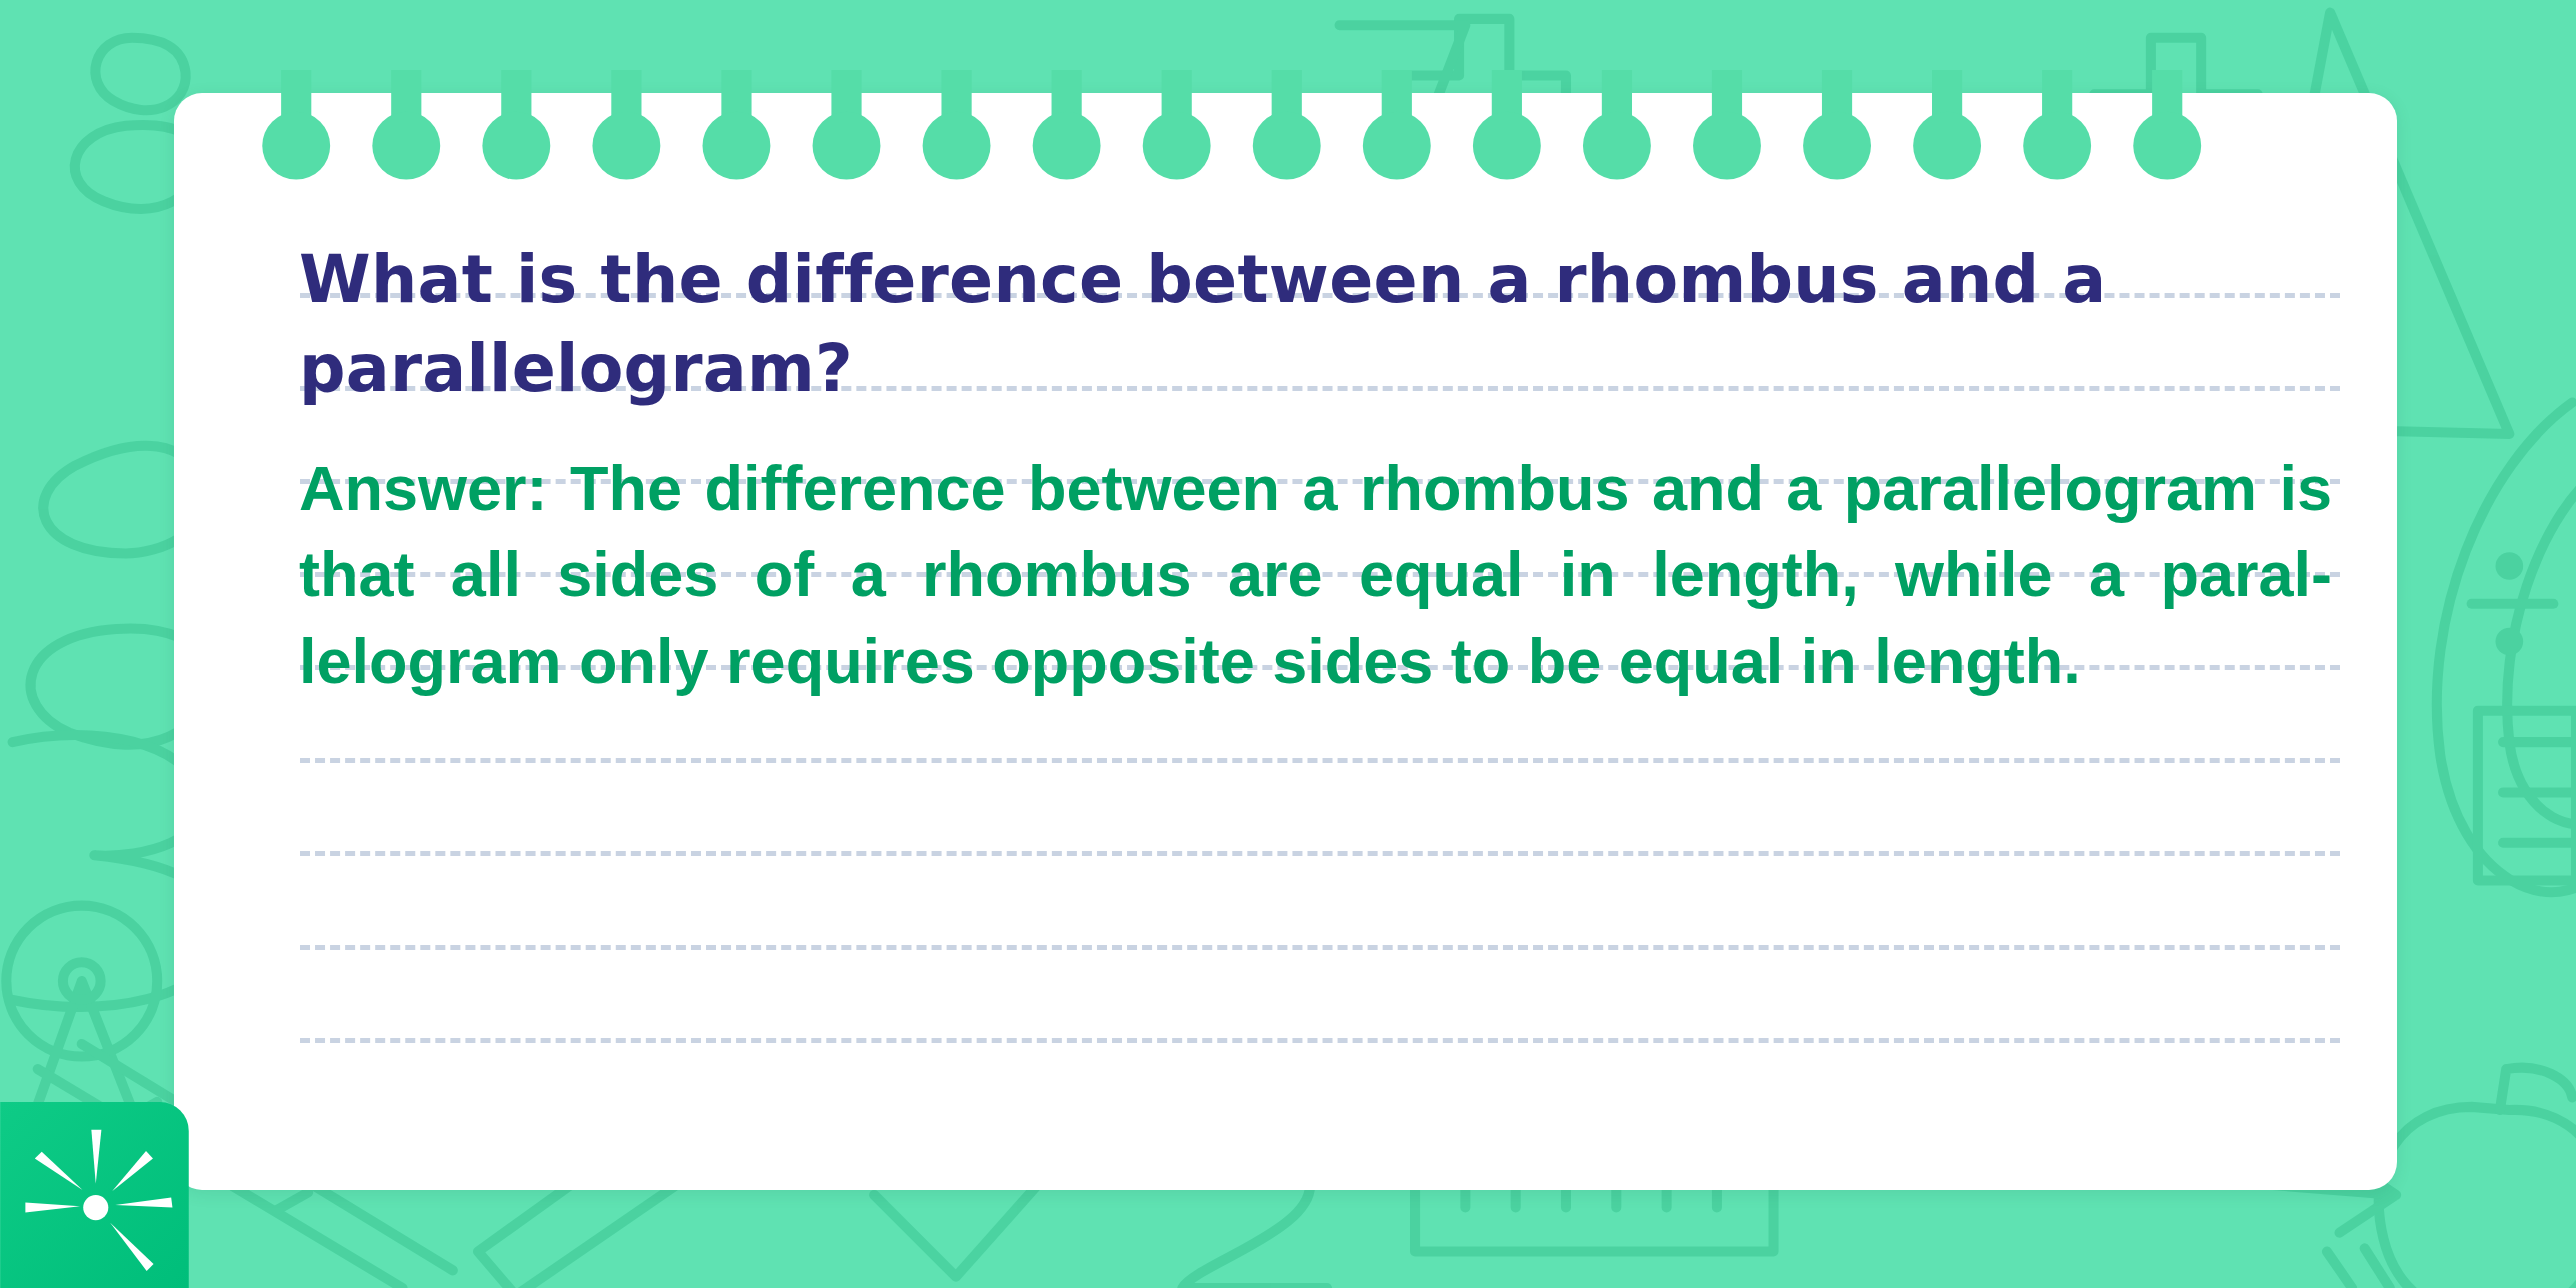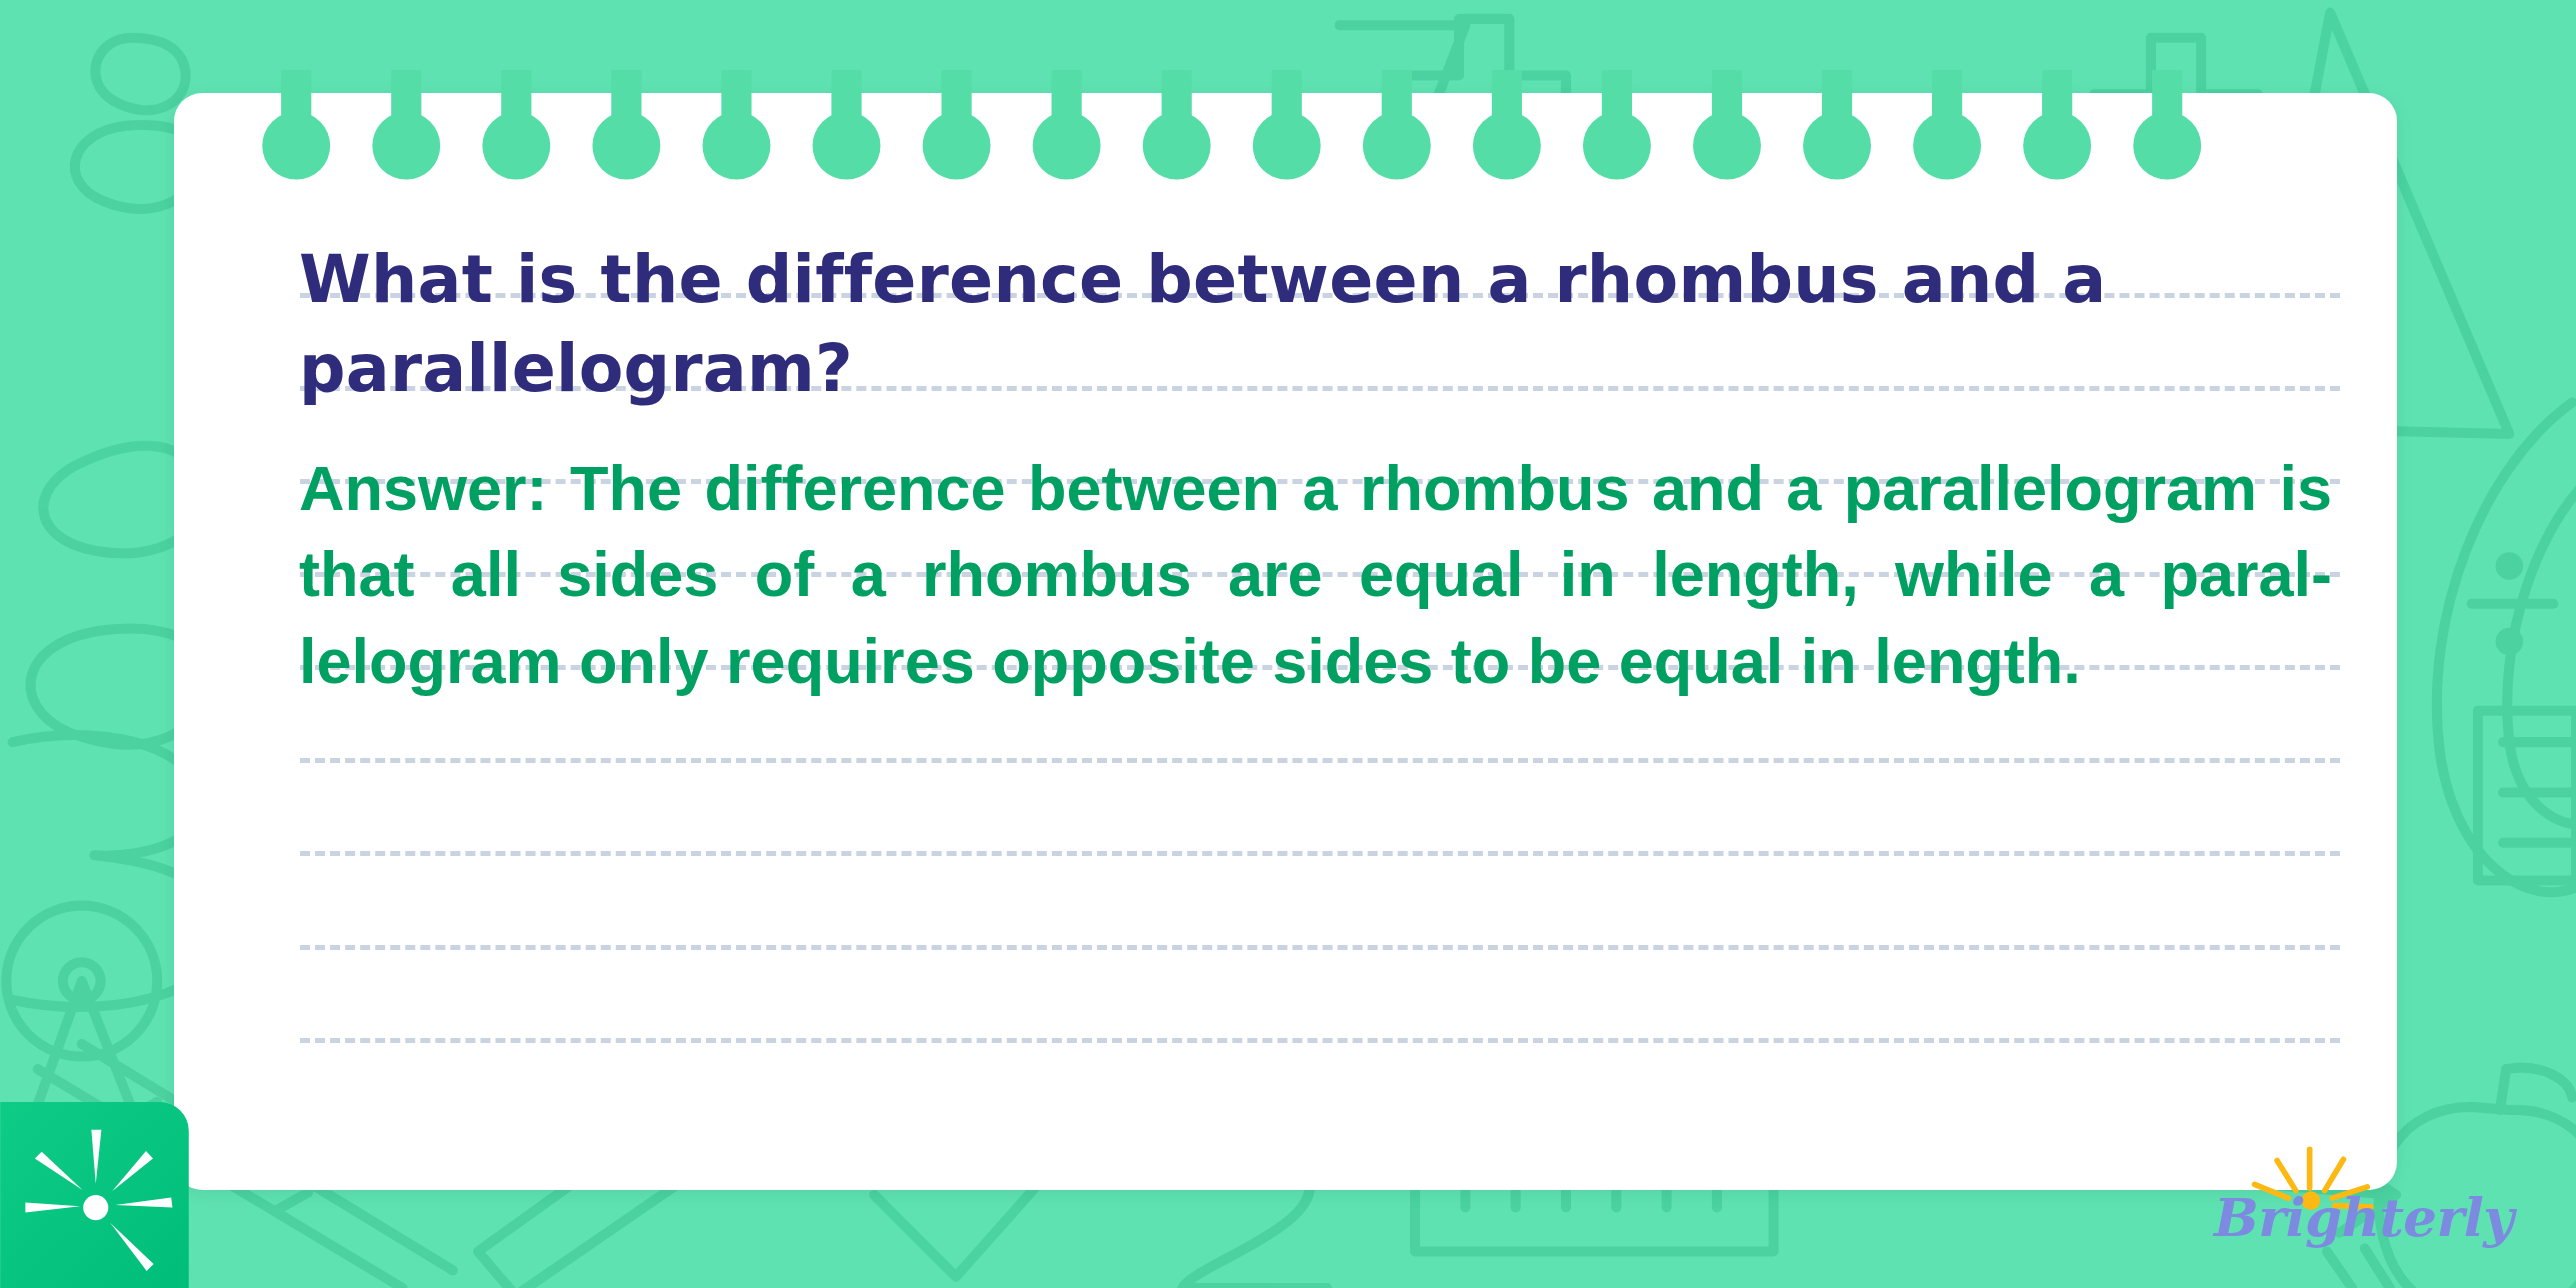--- a/index.html
+++ b/index.html
@@ -325,30 +325,15 @@
         <path d="M152 130 L 145 44 L 161 44 Z"></path>
         <path d="M131 140 L 66 79 L 55 90 Z"></path>
         <path d="M127 166 L 40 160 L 40 176 Z"></path>
         <path d="M178 142 L 232 78 L 243 90 Z"></path>
         <path d="M183 164 L 272 152 L 274 168 Z"></path>
         <path d="M175 192 L 244 258 L 233 269 Z"></path>
       </g>
     </svg>
   </div>
 
-  <div class="brand-logo">
-    <svg width="289" height="119" viewBox="0 0 460 190" xmlns="http://www.w3.org/2000/svg">
-      <g stroke="#FCB813" stroke-width="9" stroke-linecap="round" fill="none">
-        <path d="M152 88 L 152 26"></path>
-        <path d="M130 92 L 100 44"></path>
-        <path d="M118 104 L 64 82"></path>
-        <path d="M176 92 L 206 42"></path>
-        <path d="M188 104 L 244 86"></path>
-        <path d="M192 116 L 250 118"></path>
-      </g>
-      <circle cx="154" cy="108" r="15" fill="#FCB813"></circle>
-      <text x="0" y="0" fill="none">.</text>
-    </svg>
-    <div class="brand-wordmark">Brighterly</div>
-  </div>
 
 </div>
 
 
 </body></html>

